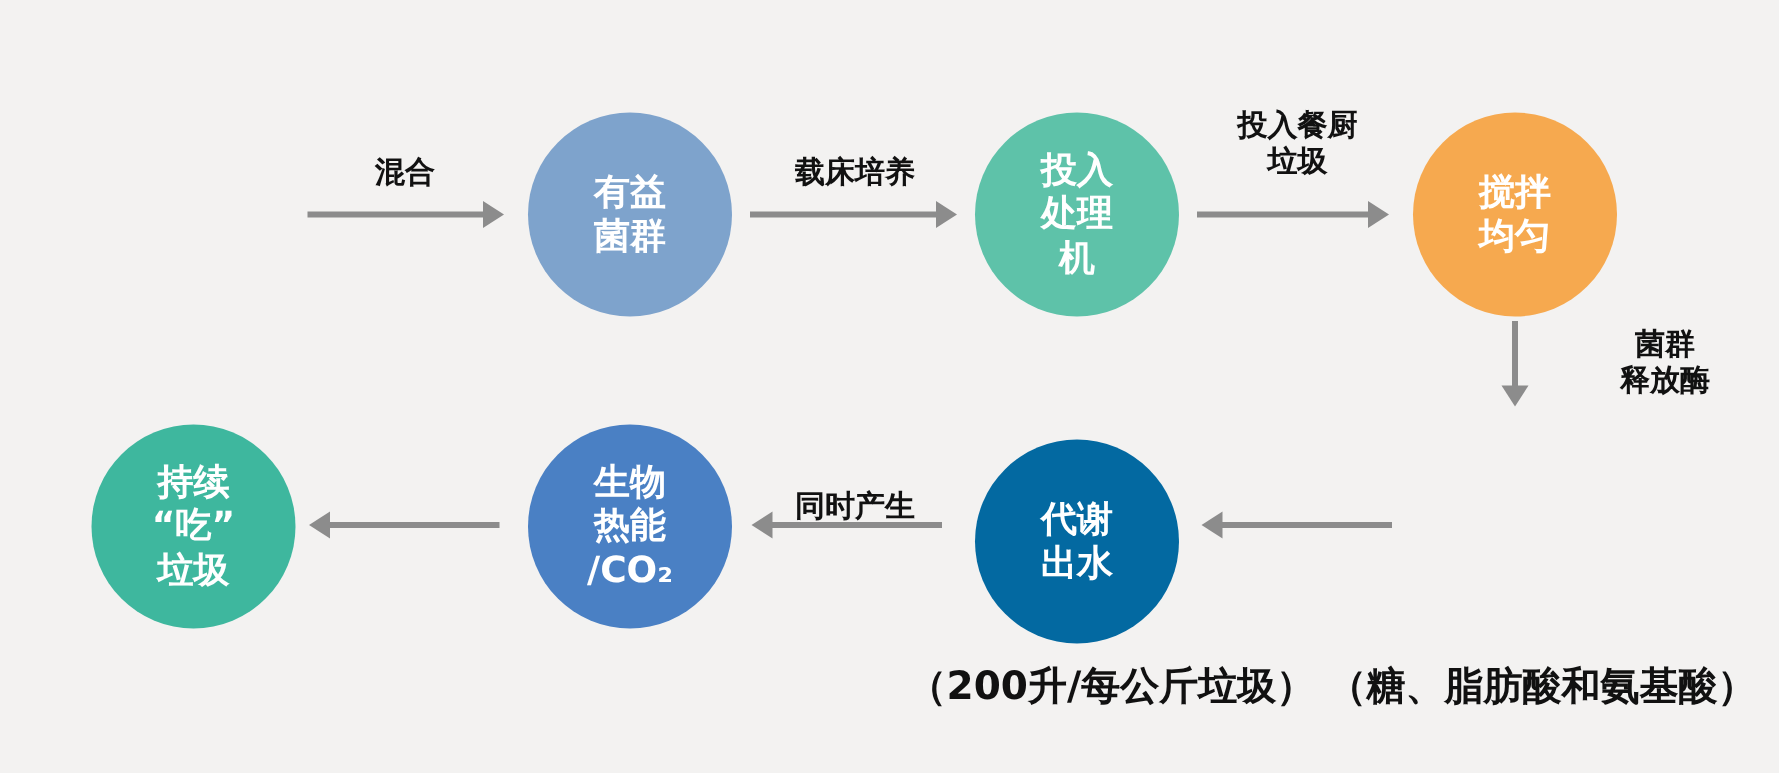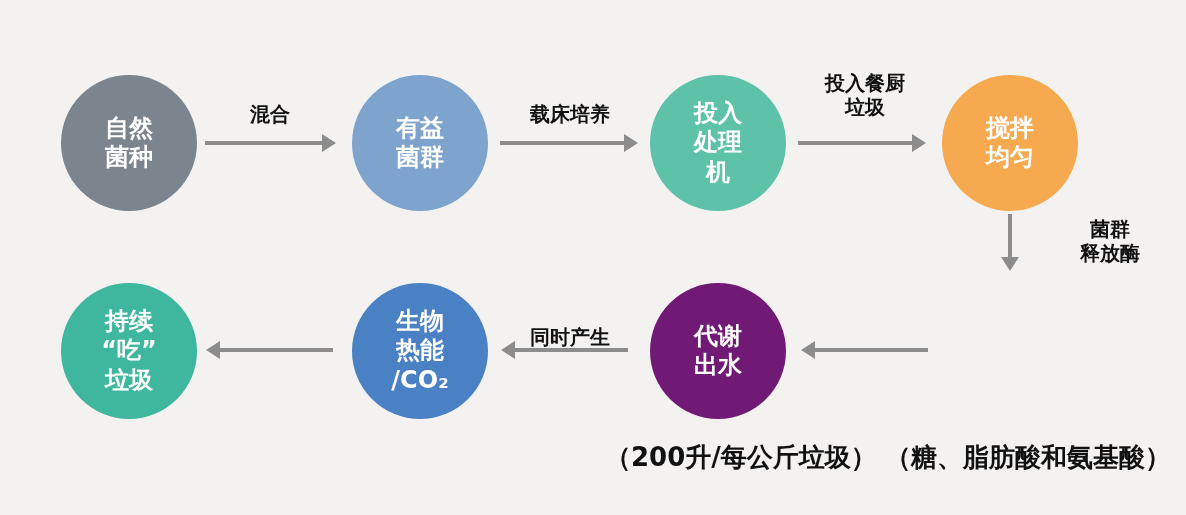--- a/index.html
+++ b/index.html
@@ -87,24 +87,20 @@
     border-top: 14px solid #8c8c8c;
     border-left: 9px solid transparent;
     border-right: 9px solid transparent;
   }
 </style>
 </head>
 <body>
 
 <div class="canvas">
 
-  <div class="node" style="left: 61px; top: 75px; background: rgb(124, 132, 142);">
-    <span class="node-label">自然
-菌种</span>
-  </div>
   <div class="node" style="left: 352px; top: 75px; background: rgb(126, 163, 204);">
     <span class="node-label">有益
 菌群</span>
   </div>
   <div class="node" style="left: 650px; top: 75px; background: rgb(94, 194, 169);">
     <span class="node-label">投入
 处理
 机</span>
   </div>
   <div class="node" style="left: 942px; top: 75px; background: rgb(246, 169, 79);">
@@ -119,21 +115,21 @@
   <div class="hline right" style="left:500px; top:141px; width:125px;"></div>
 
   <div class="alabel" style="left:790px; top:72px; width:150px;">投入餐厨
 垃圾</div>
   <div class="hline right" style="left:798px; top:141px; width:115px;"></div>
 
   <div class="vline down" style="left:1008px; top:214px; height:44px;"></div>
   <div class="alabel" style="left:1035px; top:218px; width:150px;">菌群
 释放酶</div>
 
-  <div class="node" style="left: 650px; top: 283px; background: #701a75;">
+  <div class="node" style="left: 650px; top: 293px; background: #0369a1;">
     <span class="node-label">代谢
 出水</span>
   </div>
   <div class="node" style="left: 352px; top: 283px; background: rgb(74, 128, 196);">
     <span class="node-label">生物
 热能
 /CO₂</span>
   </div>
   <div class="node" style="left: 61px; top: 283px; background: rgb(62, 183, 158);">
     <span class="node-label">持续

